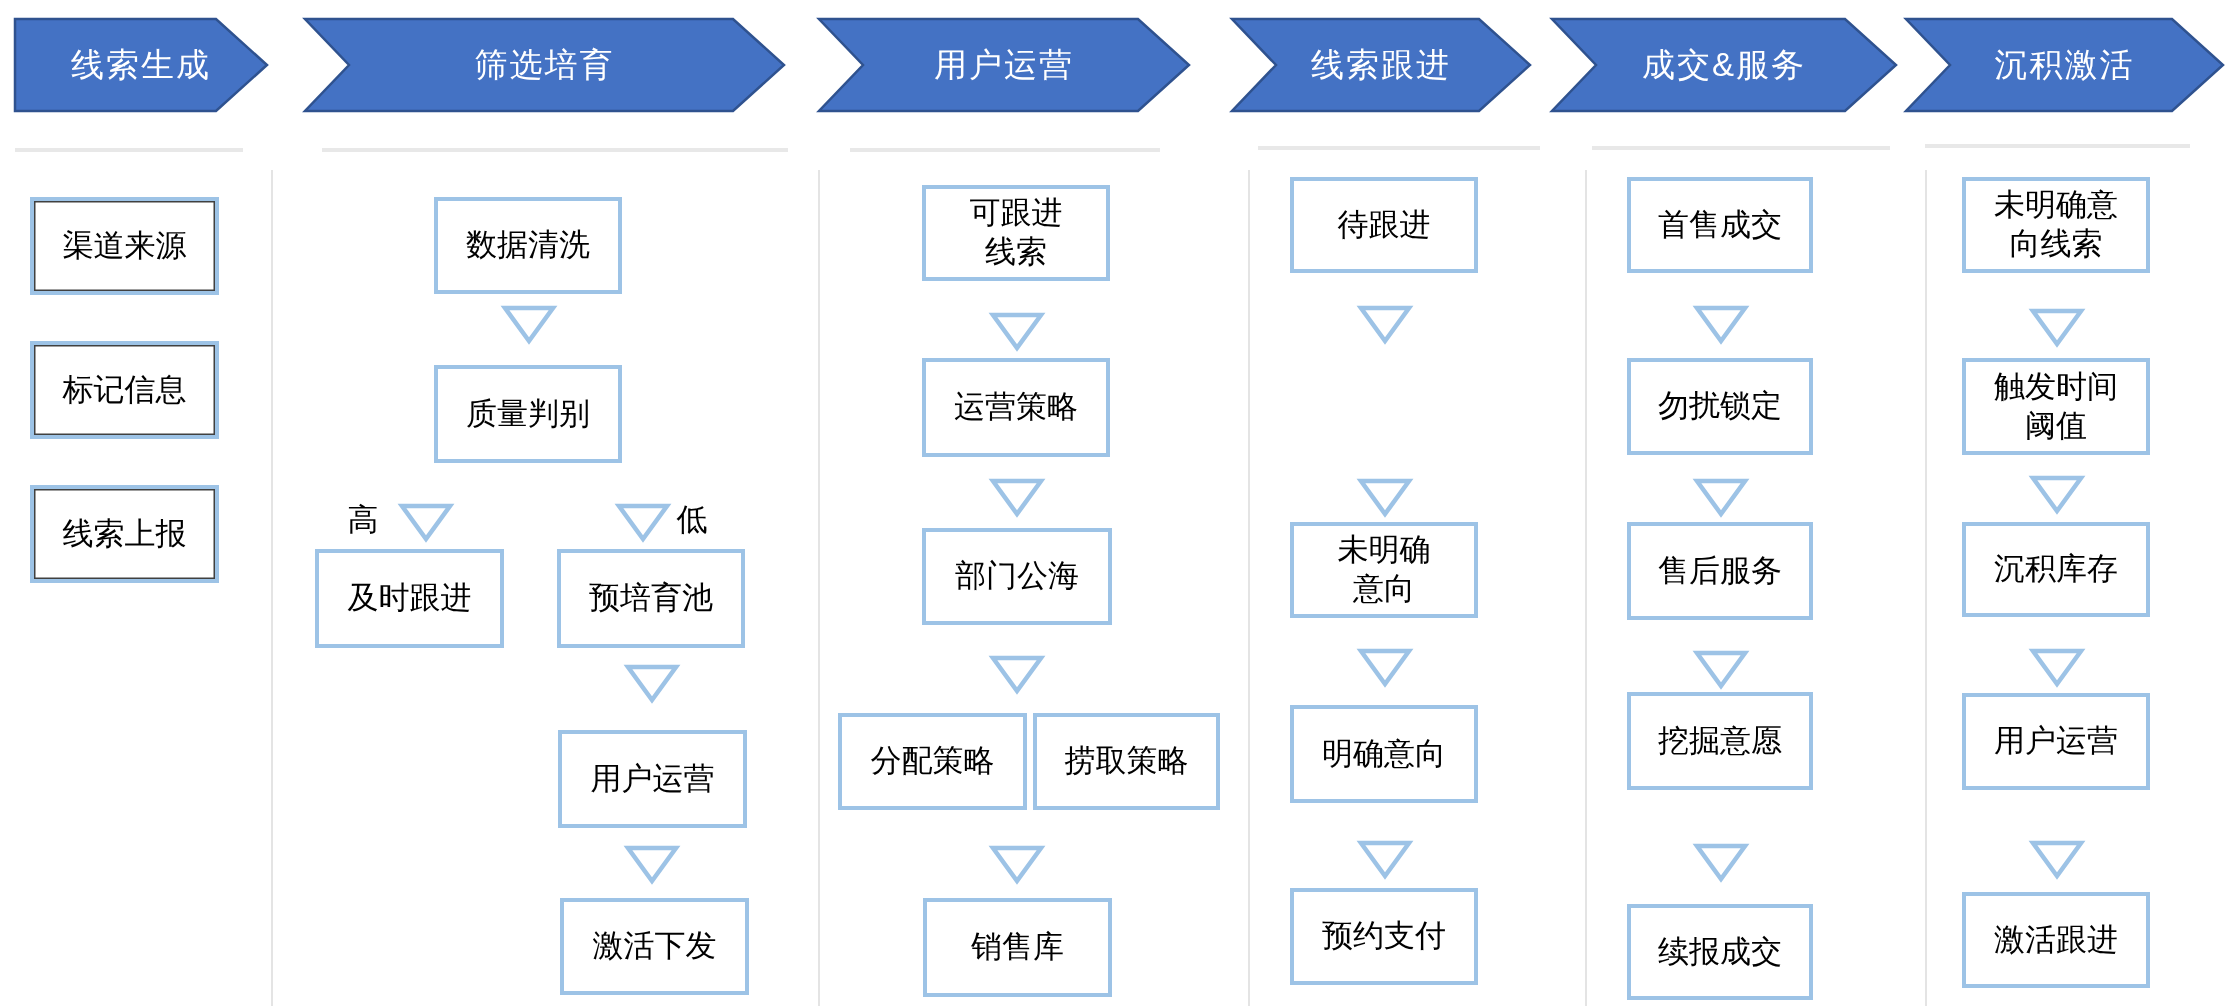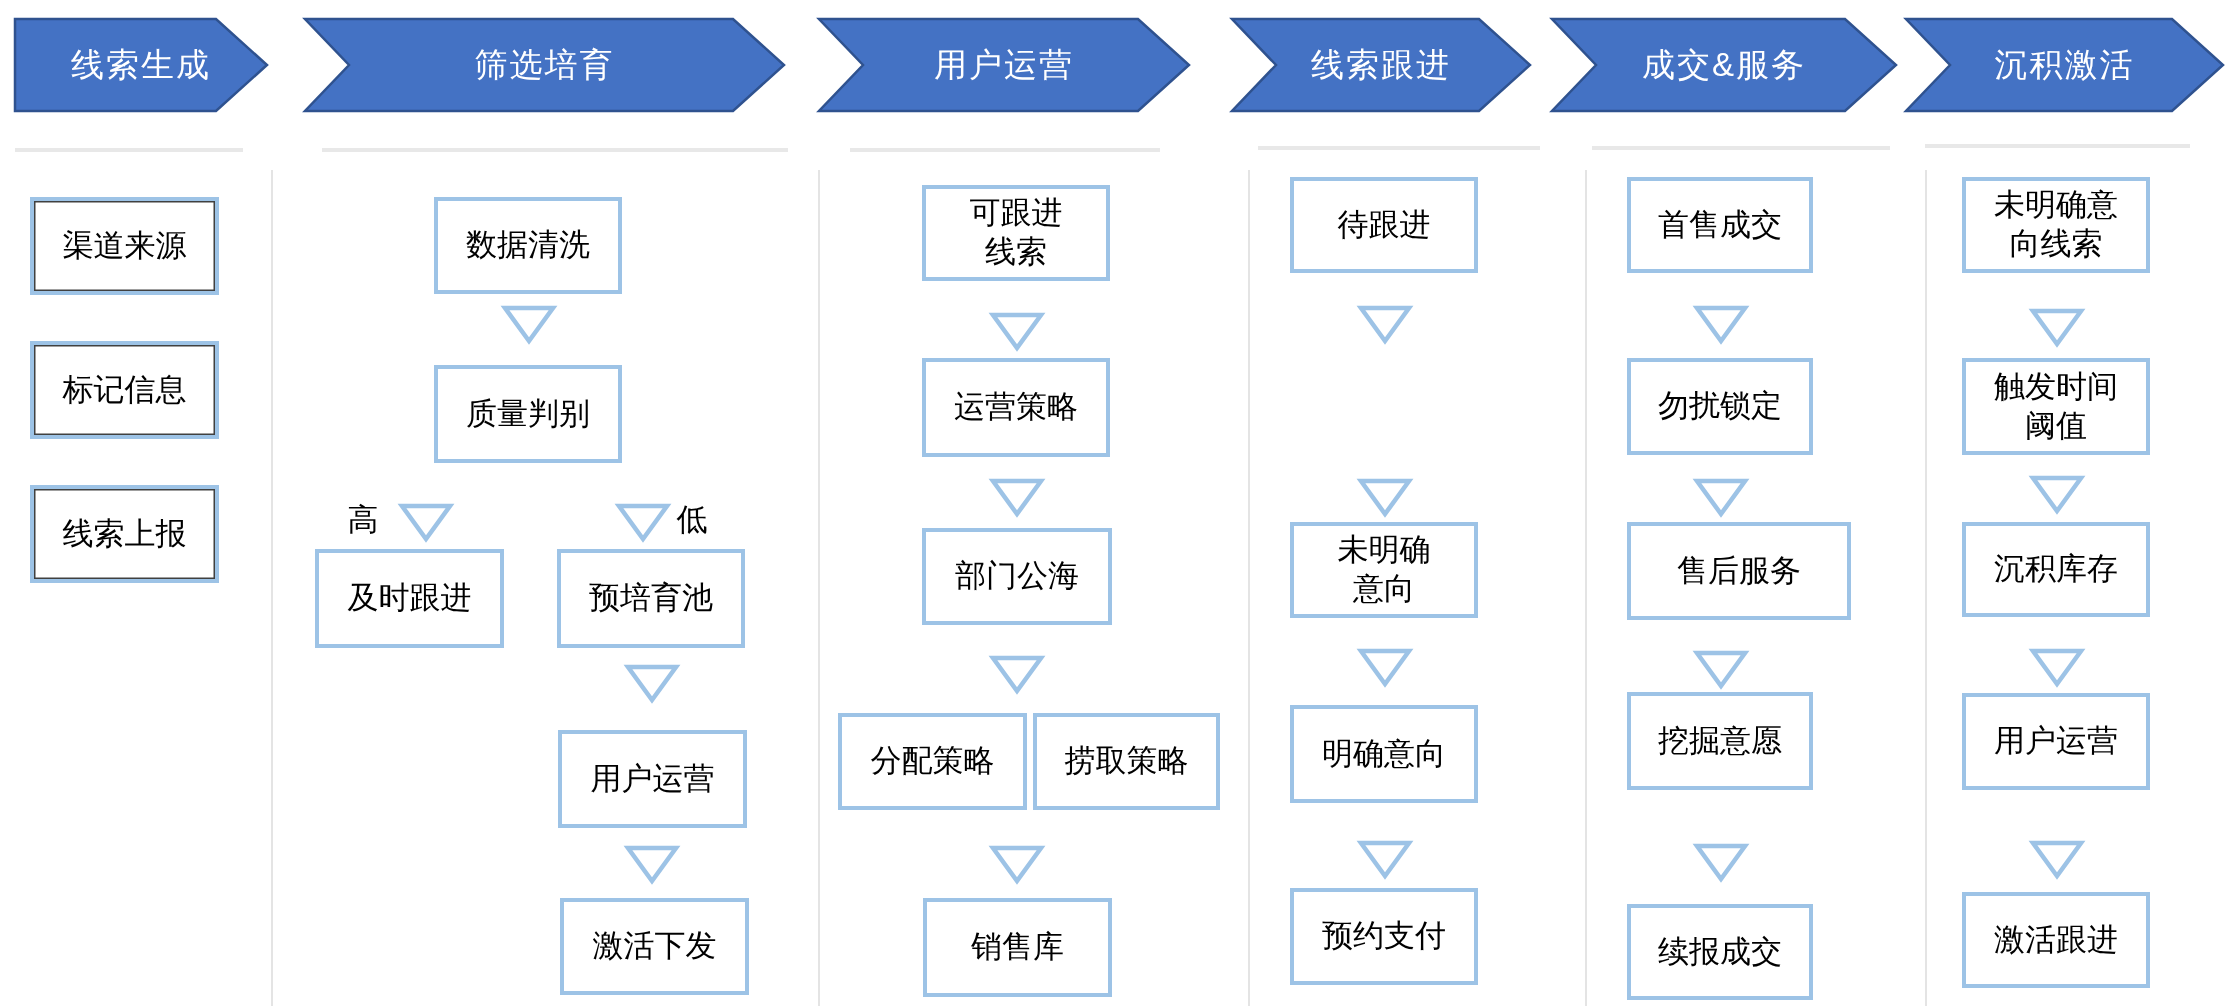--- a/index.html
+++ b/index.html
@@ -168,21 +168,21 @@
     </div>
     <svg class="tri" width="54" height="40" style="left: 1694px; top: 305px; position: absolute;">
       <polygon points="3,3 51,3 27,36" fill="#ffffff" stroke="#9DC3E6" stroke-width="4.5"></polygon>
     </svg>
     <div class="flow-box" style="left: 1627px; top: 358px; width: 186px; height: 97px;">
       <span class="box-label">勿扰锁定</span>
     </div>
     <svg class="tri" width="54" height="40" style="left: 1694px; top: 478px; position: absolute;">
       <polygon points="3,3 51,3 27,36" fill="#ffffff" stroke="#9DC3E6" stroke-width="4.5"></polygon>
     </svg>
-    <div class="flow-box" style="left: 1627px; top: 522px; width: 224px; height: 98px;">
+    <div class="flow-box" style="left: 1627px; top: 522px; width: 186px; height: 98px;">
       <span class="box-label">售后服务</span>
     </div>
     <svg class="tri" width="54" height="40" style="left: 1694px; top: 650px; position: absolute;">
       <polygon points="3,3 51,3 27,36" fill="#ffffff" stroke="#9DC3E6" stroke-width="4.5"></polygon>
     </svg>
     <div class="flow-box" style="left: 1627px; top: 692px; width: 186px; height: 98px;">
       <span class="box-label">挖掘意愿</span>
     </div>
     <svg class="tri" width="54" height="40" style="left: 1694px; top: 843px; position: absolute;">
       <polygon points="3,3 51,3 27,36" fill="#ffffff" stroke="#9DC3E6" stroke-width="4.5"></polygon>

